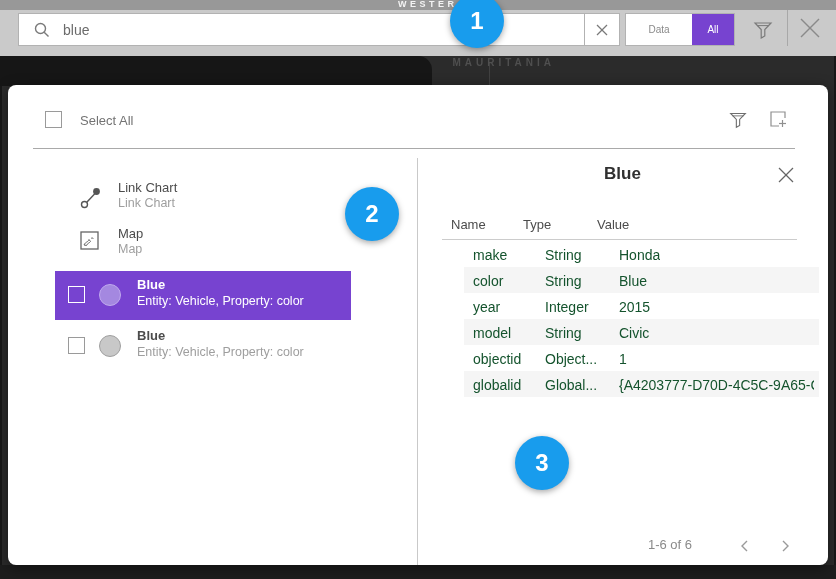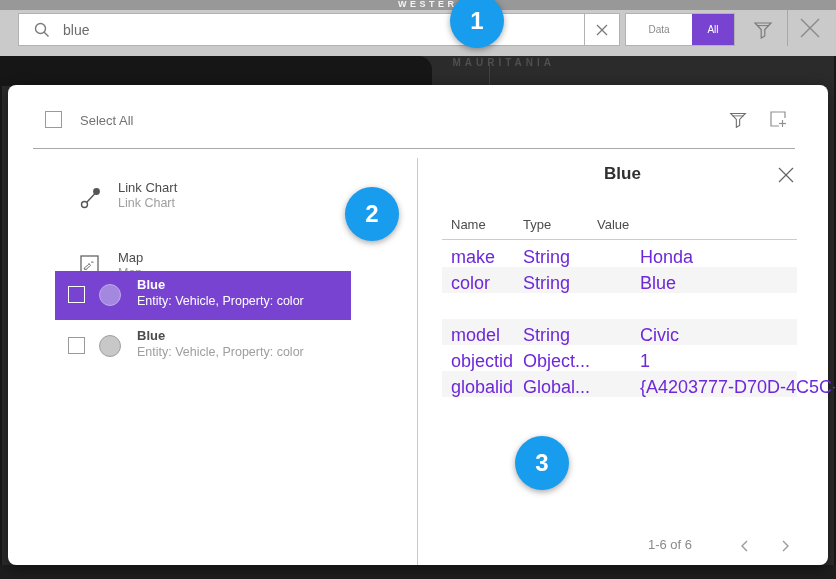--- a/index.html
+++ b/index.html
@@ -56,24 +56,24 @@
   .er-sub { position:absolute; left:82px; top:23px; font-size:12.5px; color:#9e9e9e; }
   .entity-row.selected .er-title, .entity-row.selected .er-sub { color:#ffffff; font-weight:normal; }
   .entity-row.selected .er-title { font-weight:bold; }
 
   
   .v-divider { position:absolute; left:409px; top:73px; width:1px; height:407px; background:#c9c9c9; }
   .detail-title { position:absolute; left:409px; top:79px; width:411px; text-align:center; font-size:17px; font-weight:bold; color:#303030; }
   .detail-close { position:absolute; left:769px; top:81px; width:18px; height:18px; cursor:pointer; }
   .tbl-header { position:absolute; top:132px; font-size:13px; color:#4c4c4c; }
   .tbl-header-line { position:absolute; left:434px; top:154px; width:355px; height:1px; background:#cccccc; }
-  .tbl-row { position:absolute; left:434px; width:355px; height:26px; font-size:18px; color:#6d28d9; }
+  .tbl-row { position:absolute; left:456px; width:355px; height:26px; font-size:14px; color:#14532d; }
   .tbl-row.stripe { background:#f5f5f5; }
   .cell { position:absolute; top:6px; white-space:nowrap; }
-  .cell.c1 { left:9px; } .cell.c2 { left:81px; } .cell.c3 { left:155px; max-width:195px; overflow:hidden;margin-left:43px; }
+  .cell.c1 { left:9px; } .cell.c2 { left:81px; } .cell.c3 { left:155px; max-width:195px; overflow:hidden; }
   .pager-label { position:absolute; left:617px; top:452px; width:90px; text-align:center; font-size:13px; color:#8a8a8a; }
   .pager-btn { position:absolute; top:453px; width:16px; height:16px; cursor:pointer; }
 
   
   .badge { position:absolute; width:54px; height:54px; border-radius:50%; background:#189ced; color:#fff;
            display:flex; align-items:center; justify-content:center; font-size:24px; font-weight:bold;
            box-shadow:0 2px 6px rgba(0,0,0,0.35); z-index:50; }
   svg { display:block; }
 </style>
 </head>
@@ -147,21 +147,21 @@
         <svg width="22" height="24" viewBox="0 0 22 24">
             <circle cx="4.5" cy="18.5" r="3" fill="none" stroke="#555" stroke-width="1.4"></circle>
             <line x1="7" y1="16" x2="15" y2="7.5" stroke="#555" stroke-width="1.4"></line>
             <circle cx="16.5" cy="5.5" r="3.4" fill="#555"></circle>
           </svg>
       </span>
       <div class="li-title">Link Chart</div>
       <div class="li-sub">Link Chart</div>
     </div>
 
-    <div class="list-item-plain" style="top:139px;margin-top:24px;">
+    <div class="list-item-plain" style="top:139px;">
       <span class="li-icon" style="top:7px;">
         <svg width="19" height="19" viewBox="0 0 19 19">
             <rect x="1" y="1" width="17" height="17" fill="none" stroke="#666" stroke-width="1.3"></rect>
             <path d="M4 14c2-4 3.5-2 5-5.5l1.5 2c-1.5 2-3 1.5-4 4z M11 7.5c1-1 2-.5 2.5.5" fill="none" stroke="#666" stroke-width="1"></path>
           </svg>
       </span>
       <div class="li-title">Map</div>
       <div class="li-sub">Map</div>
     </div>
 
@@ -196,20 +196,25 @@
     <div class="tbl-row" style="top:156px;">
       <span class="cell c1">make</span>
       <span class="cell c2">String</span>
       <span class="cell c3">Honda</span>
     </div>
     <div class="tbl-row stripe" style="top:182px;">
       <span class="cell c1">color</span>
       <span class="cell c2">String</span>
       <span class="cell c3">Blue</span>
     </div>
+    <div class="tbl-row" style="top:208px;">
+      <span class="cell c1">year</span>
+      <span class="cell c2">Integer</span>
+      <span class="cell c3">2015</span>
+    </div>
     <div class="tbl-row stripe" style="top:234px;">
       <span class="cell c1">model</span>
       <span class="cell c2">String</span>
       <span class="cell c3">Civic</span>
     </div>
     <div class="tbl-row" style="top:260px;">
       <span class="cell c1">objectid</span>
       <span class="cell c2">Object...</span>
       <span class="cell c3">1</span>
     </div>

